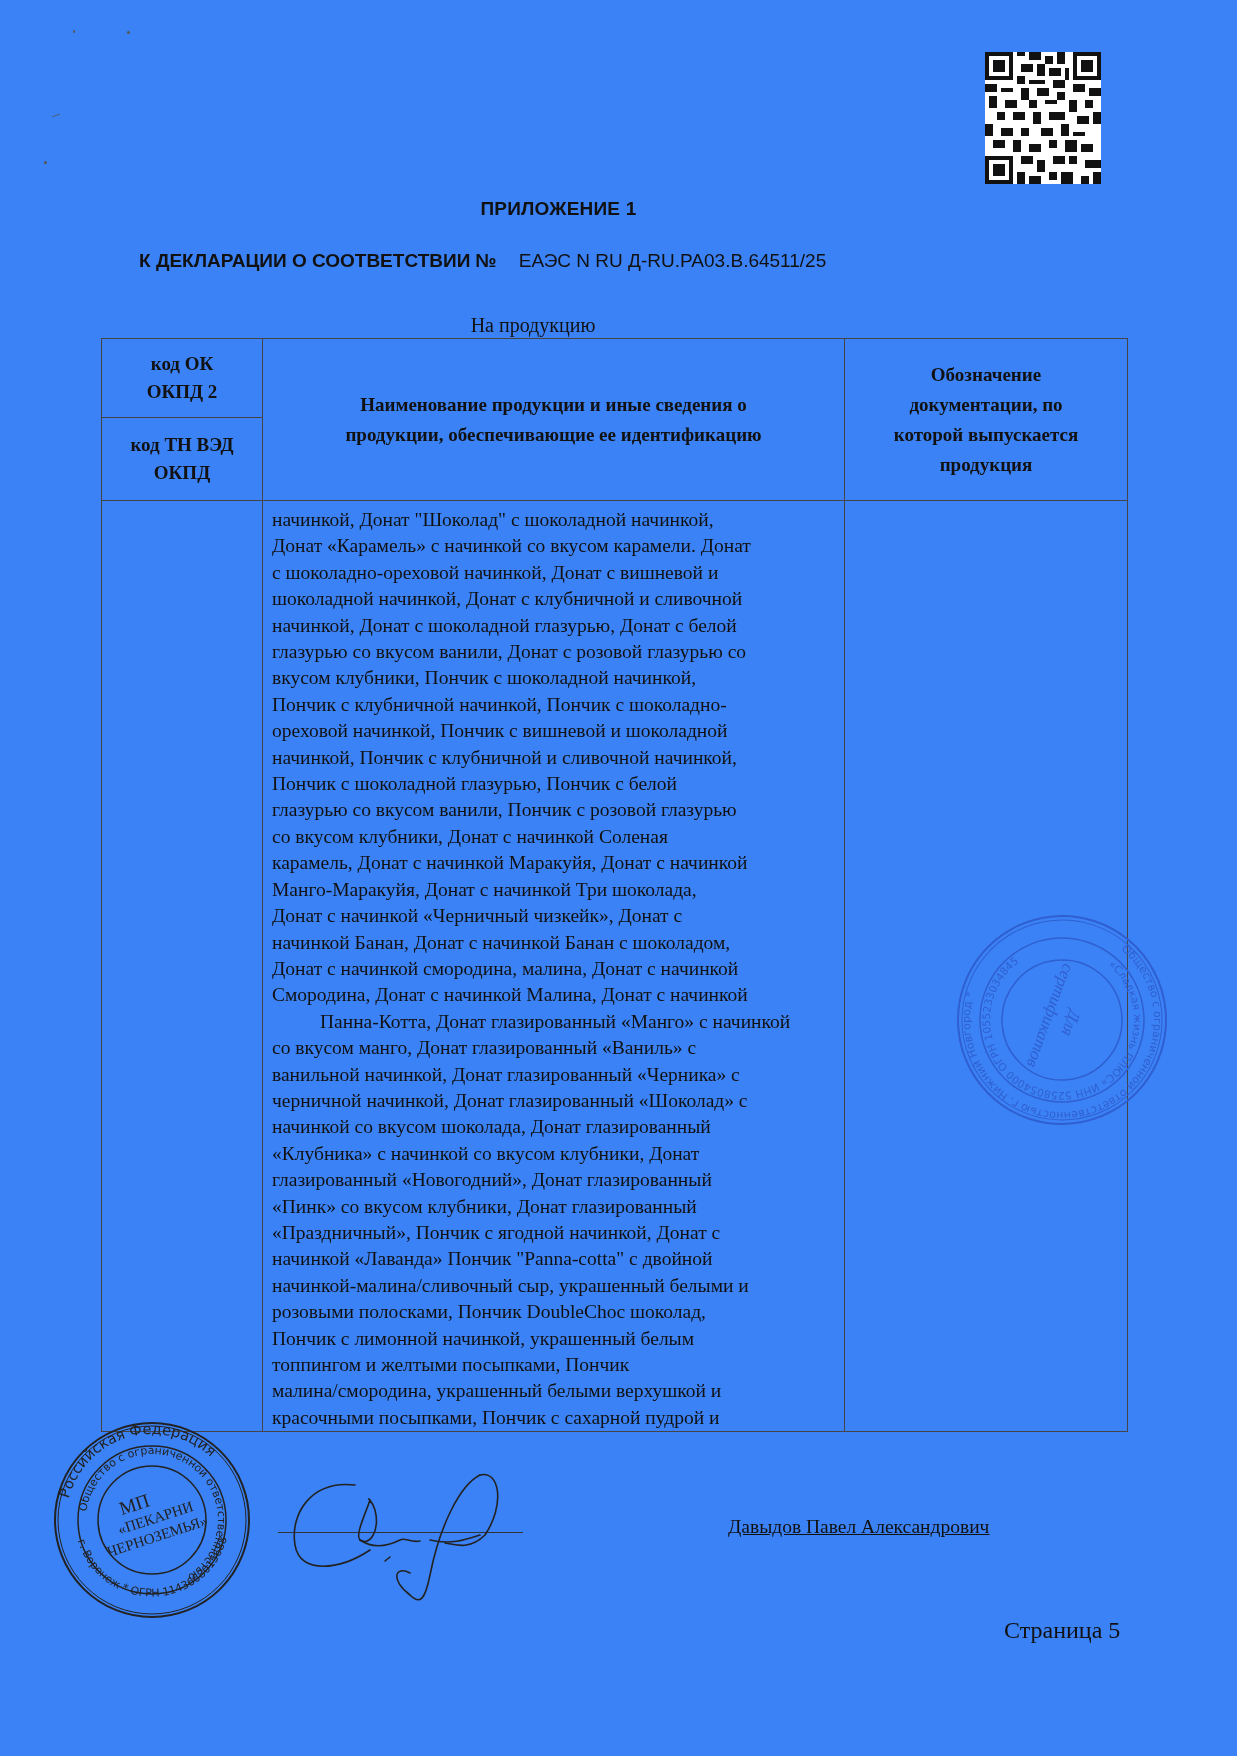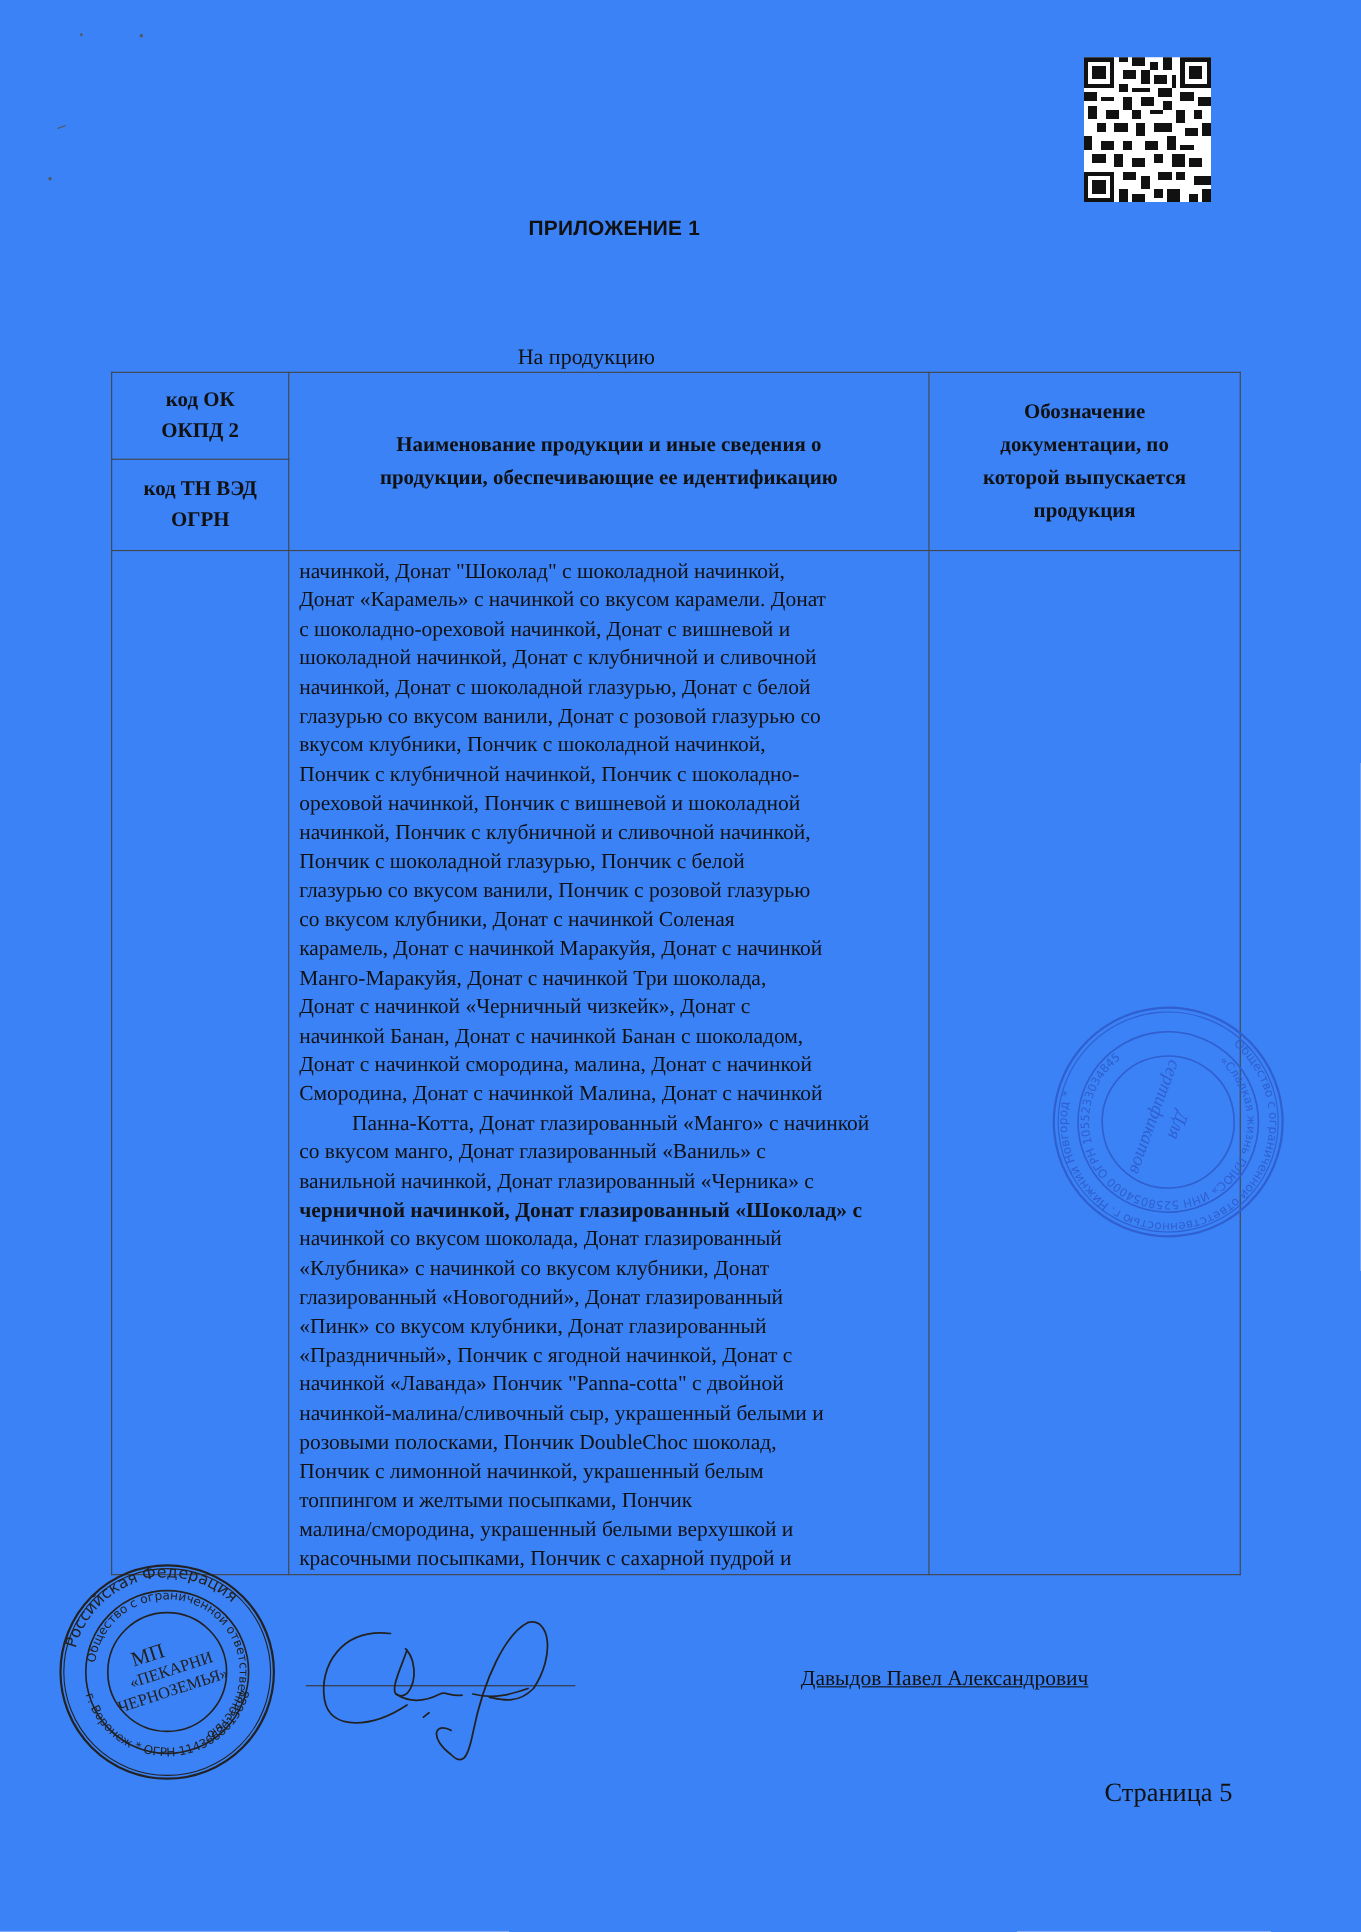--- a/index.html
+++ b/index.html
@@ -109,20 +109,23 @@
       <rect x="8" y="30" width="2" height="3"></rect>
         <rect x="11" y="31" width="3" height="2"></rect>
         <rect x="16" y="30" width="2" height="2"></rect>
         <rect x="19" y="30" width="3" height="3"></rect>
         <rect x="24" y="31" width="2" height="2"></rect>
         <rect x="27" y="30" width="2" height="3"></rect>
     </g>
   </svg>
 
   <div class="title1 sans"><span>ПРИЛОЖЕНИЕ 1</span></div>
+  <div class="title2 sans">
+    <span>К ДЕКЛАРАЦИИ О СООТВЕТСТВИИ №</span><span class="num">ЕАЭС N RU Д-RU.РА03.В.64511/25</span>
+  </div>
 
   <div class="subtitle serif"><span>На продукцию</span></div>
 
   <table class="decl serif">
     <tbody>
         <tr>
       <td class="h-code1">
         <div>код ОК</div>
         <div>ОКПД 2</div>
       </td>
@@ -133,21 +136,21 @@
       <td class="h-doc" rowspan="2">
         <div>Обозначение</div>
         <div>документации, по</div>
         <div>которой выпускается</div>
         <div>продукция</div>
       </td>
     </tr>
     <tr>
       <td class="h-code2">
         <div>код ТН ВЭД</div>
-        <div>ОГРН</div>
+        <div>ОКПД</div>
       </td>
     </tr>
     <tr>
       <td class="body-left"></td>
       <td class="body-text">
         <div id="product-lines">
               <div style="white-space: nowrap;">начинкой, Донат "Шоколад" с шоколадной начинкой,</div>
               <div style="white-space: nowrap;">Донат «Карамель» с начинкой со вкусом карамели. Донат</div>
               <div style="white-space: nowrap;">с шоколадно-ореховой начинкой, Донат с вишневой и</div>
               <div style="white-space: nowrap;">шоколадной начинкой, Донат с клубничной и сливочной</div>
@@ -162,21 +165,21 @@
               <div style="white-space: nowrap;">со вкусом клубники, Донат с начинкой Соленая</div>
               <div style="white-space: nowrap;">карамель, Донат с начинкой Маракуйя, Донат с начинкой</div>
               <div style="white-space: nowrap;">Манго-Маракуйя, Донат с начинкой Три шоколада,</div>
               <div style="white-space: nowrap;">Донат с начинкой «Черничный чизкейк», Донат с</div>
               <div style="white-space: nowrap;">начинкой Банан, Донат с начинкой Банан с шоколадом,</div>
               <div style="white-space: nowrap;">Донат с начинкой смородина, малина, Донат с начинкой</div>
               <div style="white-space: nowrap;">Смородина, Донат с начинкой Малина, Донат с начинкой</div>
               <div style="white-space: nowrap; margin-left: 48px;">Панна-Котта, Донат глазированный «Манго» с начинкой</div>
               <div style="white-space: nowrap;">со вкусом манго, Донат глазированный «Ваниль» с</div>
               <div style="white-space: nowrap;">ванильной начинкой, Донат глазированный «Черника» с</div>
-              <div style="white-space: nowrap; font-weight: bold;">черничной начинкой, Донат глазированный «Шоколад» с</div>
+              <div style="white-space: nowrap;">черничной начинкой, Донат глазированный «Шоколад» с</div>
               <div style="white-space: nowrap;">начинкой со вкусом шоколада, Донат глазированный</div>
               <div style="white-space: nowrap;">«Клубника» с начинкой со вкусом клубники, Донат</div>
               <div style="white-space: nowrap;">глазированный «Новогодний», Донат глазированный</div>
               <div style="white-space: nowrap;">«Пинк» со вкусом клубники, Донат глазированный</div>
               <div style="white-space: nowrap;">«Праздничный», Пончик с ягодной начинкой, Донат с</div>
               <div style="white-space: nowrap;">начинкой «Лаванда» Пончик "Pannа-cotta" с двойной</div>
               <div style="white-space: nowrap;">начинкой-малина/сливочный сыр, украшенный белыми и</div>
               <div style="white-space: nowrap;">розовыми полосками, Пончик DoubleChoc шоколад,</div>
               <div style="white-space: nowrap;">Пончик с лимонной начинкой, украшенный белым</div>
               <div style="white-space: nowrap;">топпингом и желтыми посыпками, Пончик</div>

